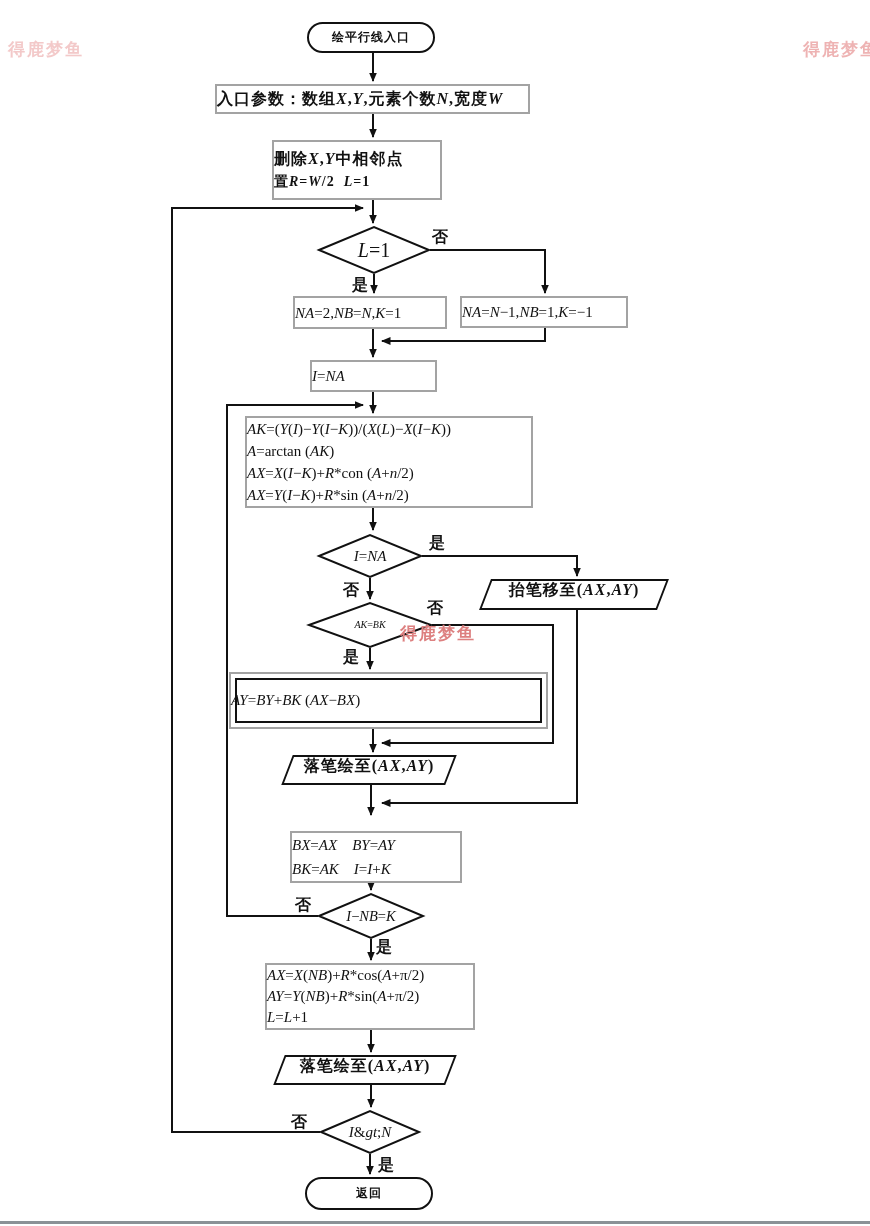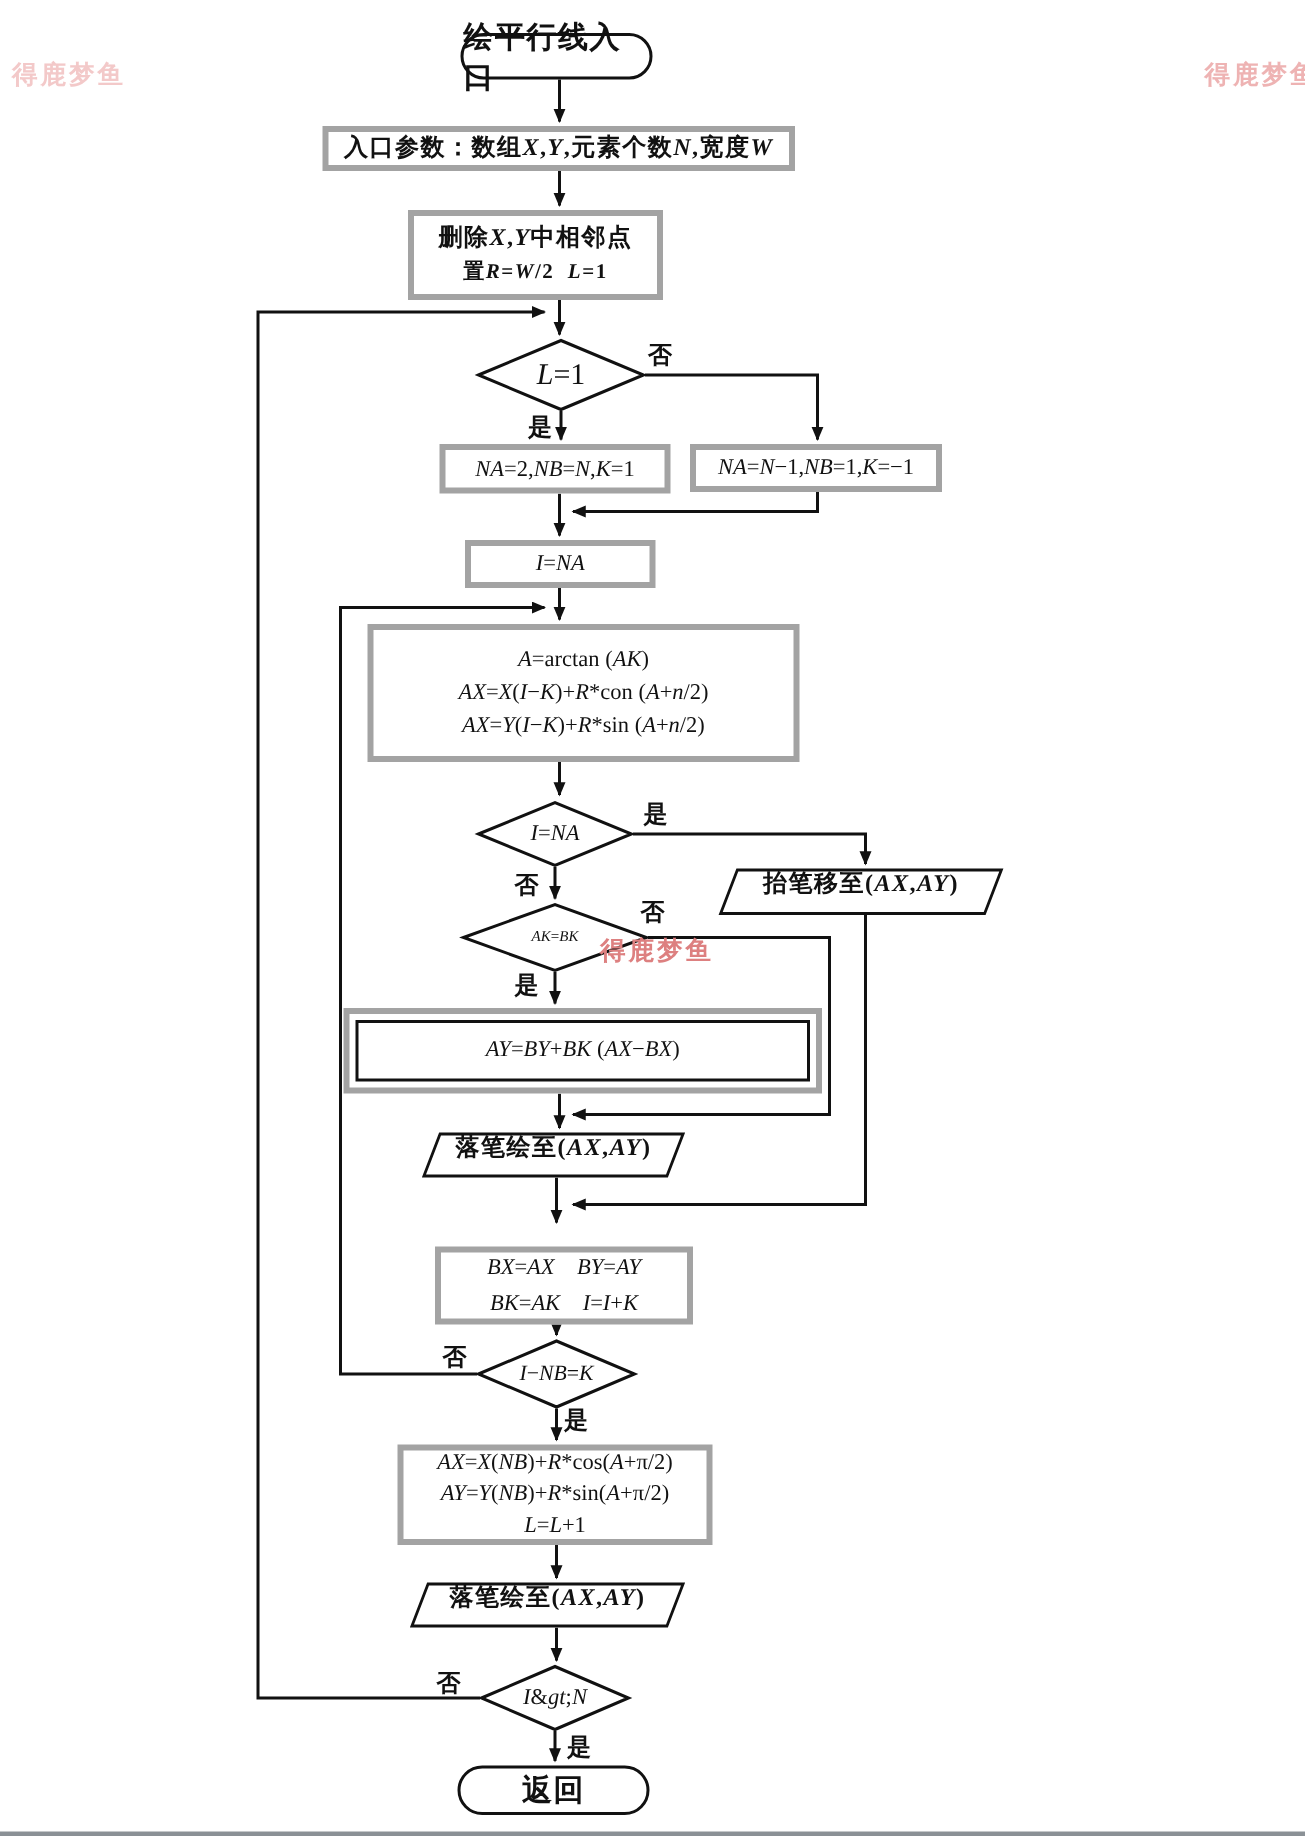--- a/index.html
+++ b/index.html
@@ -1,32 +1,32 @@
 <!DOCTYPE html>
 <html><head>
 <meta charset="utf-8">
 <style>
   html,body{margin:0;padding:0;background:#fff;}
   body{position:relative;width:870px;height:1226px;overflow:hidden;
        font-family:"Liberation Serif","DejaVu Serif",serif;color:#111;}
   svg.wires{position:absolute;left:0;top:0;z-index:1;}
   .node{position:absolute;z-index:2;box-sizing:border-box;}
-  .rect{border:4px solid #a3a3a3;background:#fff;display:flex;flex-direction:column;
-        align-items:center;justify-content:center;text-align:center;}
+  .rect{border:2px solid #a3a3a3;background:#fff;display:flex;flex-direction:column;
+        align-items:flex-start;justify-content:center;text-align:center;}
   .rect.dbl::before{content:"";position:absolute;inset:4px;border:2px solid #111;pointer-events:none;}
   .terminal{border:2px solid #111;background:#fff;border-radius:17px;display:flex;
         align-items:center;justify-content:center;}
   .diamond{display:flex;align-items:center;justify-content:center;background:transparent;}
   .diamond svg{position:absolute;inset:0;overflow:visible;}
   .diamond .lbl{position:relative;z-index:1;}
   .para{background:transparent;}
   .para .shape{position:absolute;left:7px;right:7px;top:0;bottom:0;border:2px solid #111;
         background:#fff;transform:skewX(-21deg);}
   .para .lbl{position:absolute;inset:0;display:flex;align-items:flex-start;justify-content:center;}
-  .cn{font-weight:600;font-size:20px;letter-spacing:1px;white-space:pre-wrap;}
+  .cn{font-weight:600;font-size:12px;letter-spacing:1px;white-space:pre-wrap;}
   .math{font-style:normal;font-size:15px;line-height:22px;white-space:pre-wrap;}
   .math i{font-family:"Liberation Serif","DejaVu Serif",serif;}
   .elabel{position:absolute;z-index:3;font-weight:600;font-size:16px;background:transparent;}
   .wm{position:absolute;z-index:4;font-weight:700;font-size:17px;letter-spacing:2px;
       white-space:nowrap;pointer-events:none;margin-top:36px;}
   .scan-edge{position:absolute;left:0;right:0;top:1221px;height:3px;background:#8b9196;z-index:0;}
 </style>
 </head>
 <body>
 
@@ -91,20 +91,21 @@
 
 <div class="node rect" style="left:460px;top:296px;width:168px;height:32px">
   <div class="math"><i>NA</i>=<i>N</i>−1,<i>NB</i>=1,<i>K</i>=−1</div>
 </div>
 
 <div class="node rect" style="left:310px;top:360px;width:127px;height:32px">
   <div class="math"><i>I</i>=<i>NA</i></div>
 </div>
 
 <div class="node rect" style="left:245px;top:416px;width:288px;height:92px">
+  <div class="math"><i>AK</i>=(<i>Y</i>(<i>I</i>)−<i>Y</i>(<i>I</i>−<i>K</i>))/(<i>X</i>(<i>L</i>)−<i>X</i>(<i>I</i>−<i>K</i>))</div>
   <div class="math"><i>A</i>=arctan (<i>AK</i>)</div>
   <div class="math"><i>AX</i>=<i>X</i>(<i>I</i>−<i>K</i>)+<i>R</i>*con (<i>A</i>+<i>n</i>/2)</div>
   <div class="math"><i>AX</i>=<i>Y</i>(<i>I</i>−<i>K</i>)+<i>R</i>*sin (<i>A</i>+<i>n</i>/2)</div>
 </div>
 
 <div class="node diamond" style="left:318px;top:534px;width:104px;height:44px">
   <svg viewBox="0 0 104 44">
     <polygon points="1,22 52,1 103,22 52,43" fill="#fff" stroke="#111" stroke-width="2"></polygon>
   </svg>
   <span class="lbl math" style="font-size:15px"><i>I</i>=<i>NA</i></span>

